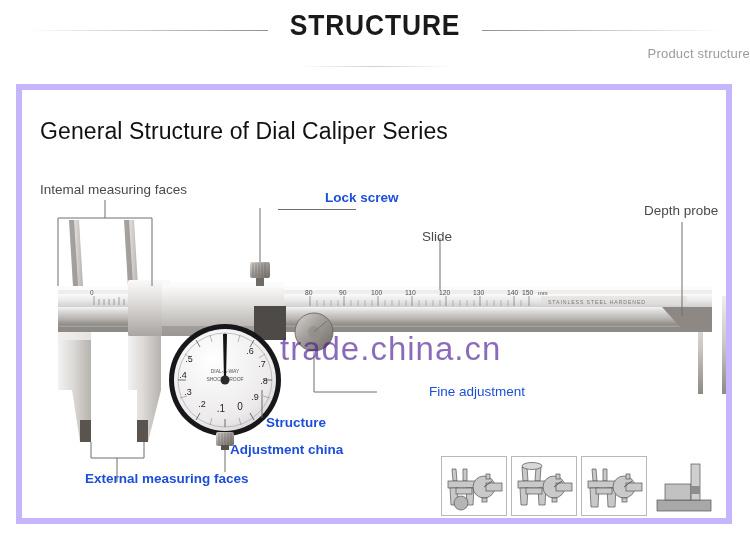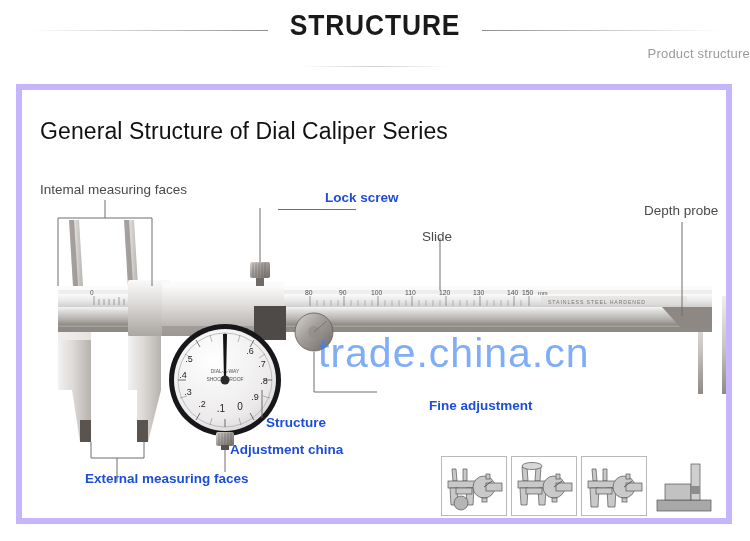--- a/index.html
+++ b/index.html
@@ -46,24 +46,23 @@
   
   .lbl{position:absolute;color:#4a4a4a;font-size:13.5px;white-space:nowrap;}
   .lbl.dark{color:#1d4ed8;margin-left:45px;}
 
   
   .caliper{position:absolute;left:0;top:0;width:714px;height:438px;}
 
   
   .watermark{
     position:absolute;left:258px;top:240px;
-    font-size:41px;color:#3b82f6;opacity:.65;
+    font-size:33px;color:#4c1d95;opacity:.65;
     letter-spacing:1px;font-family:"Liberation Sans", sans-serif;
     pointer-events:none;
-    margin-left:38px;
   }
 
   
   .thumbs{position:absolute;left:419px;top:366px;display:flex;gap:4px;}
   .thumb{
     width:66px;height:60px;border:1px solid #b9b9b9;background:#fff;
     box-sizing:border-box;position:relative;overflow:hidden;
   }
   .thumb.plain{border:none;background:#fff;}
 </style>
@@ -331,21 +330,21 @@
 
     <div class="lbl" style="left:18px;top:92px;">Intemal measuring faces</div>
 
     <div class="lbl dark" style="left:258px;top:100px;font-weight:bold;">Lock screw</div>
     <div style="position:absolute;left:256px;top:119px;width:78px;height:1px;background:#6f6f6f;"></div>
 
     <div class="lbl" style="left:400px;top:139px;">Slide</div>
 
     <div class="lbl" style="left:622px;top:113px;">Depth probe</div>
 
-    <div class="lbl dark" style="left:362px;top:308px;font-weight:bold;text-align:right;">Fine adjustment</div>
+    <div class="lbl dark" style="left:362px;top:294px;font-weight:normal;text-align:right;">Fine adjustment</div>
 
     <div class="lbl dark" style="left:199px;top:325px;font-weight:bold;">Structure</div>
 
     <div class="lbl dark" style="left:163px;top:352px;font-weight:bold;">Adjustment china</div>
 
     <div class="lbl dark" style="left:18px;top:381px;font-weight:bold;">External measuring faces</div>
 
     <div class="thumbs">
 
       <div class="thumb">

